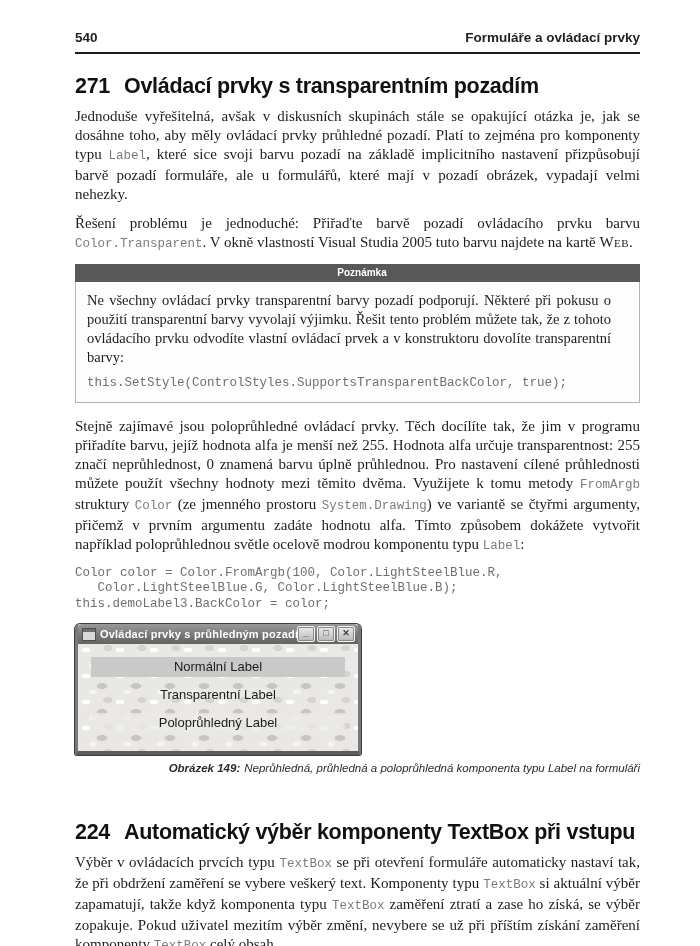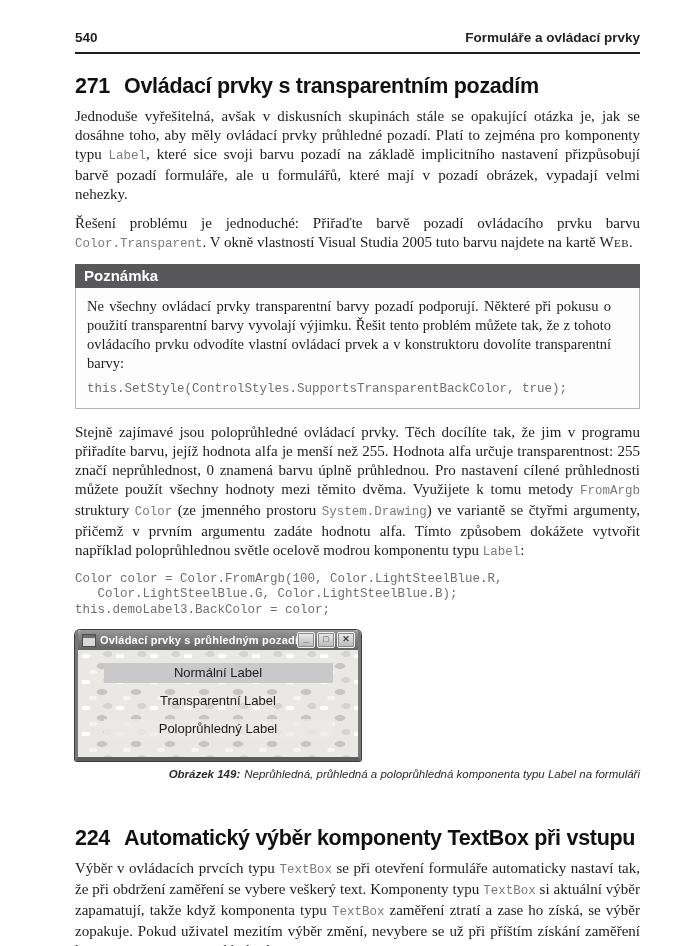--- a/index.html
+++ b/index.html
@@ -40,22 +40,23 @@
   pre.code{
     font-family:"Liberation Mono","DejaVu Sans Mono",monospace;
     font-size:12.5px;line-height:15.5px;color:#6f6f6f;
     margin:4px 0 12px 0;white-space:pre;
   }
 
   
   .notebox{margin:6px 0 14px 0;}
   .notebox .nb-head{
     background:#58585a;color:#ffffff;
-    font-family:"Liberation Sans", sans-serif;font-weight:bold;font-size:15px;
+    font-family:"Liberation Sans", sans-serif;font-weight:bold;font-size:10px;
     padding:3px 0 4px 9px;
+    text-align:center;
   }
   .notebox .nb-body{
     border:1px solid #b3b3b3;border-top:none;background:#fdfdfd;
     padding:9px 28px 10px 11px;
   }
   .notebox p.body{font-size:14.5px;margin-bottom:9px;}
   .notebox pre.code{margin:0;}
 
   
   .xpwin{
@@ -92,21 +93,21 @@
     padding:13px 0 10px 0;
     background-color:#eae8e4;
     background-image:
       radial-gradient(ellipse 9px 5px at 8px 6px, rgba(255,255,255,.95) 45%, rgba(255,255,255,0) 52%),
       radial-gradient(ellipse 11px 6px at 24px 16px, rgba(172,169,164,.55) 45%, rgba(172,169,164,0) 52%),
       radial-gradient(ellipse 8px 5px at 15px 22px, rgba(246,245,242,.95) 45%, rgba(246,245,242,0) 52%),
       radial-gradient(ellipse 10px 6px at 30px 4px, rgba(198,195,190,.55) 45%, rgba(198,195,190,0) 52%);
     background-size:34px 26px;
   }
   .formlbl{
-    width:229px;margin:0 auto 8px auto;text-align:center;
+    width:254px;margin:0 auto 8px auto;text-align:center;
     font-family:"Liberation Sans", sans-serif;font-size:13px;color:#1b1b1b;
     padding:2px 0 3px 0;
   }
   .lbl-normal{background:#c9c9c9;}
   .lbl-transp{background:transparent;}
   .lbl-semi{background:rgba(233,233,231,0.75);text-align:center;}
 
   
   .caption{
     font-family:"Liberation Sans", sans-serif;font-style:italic;

